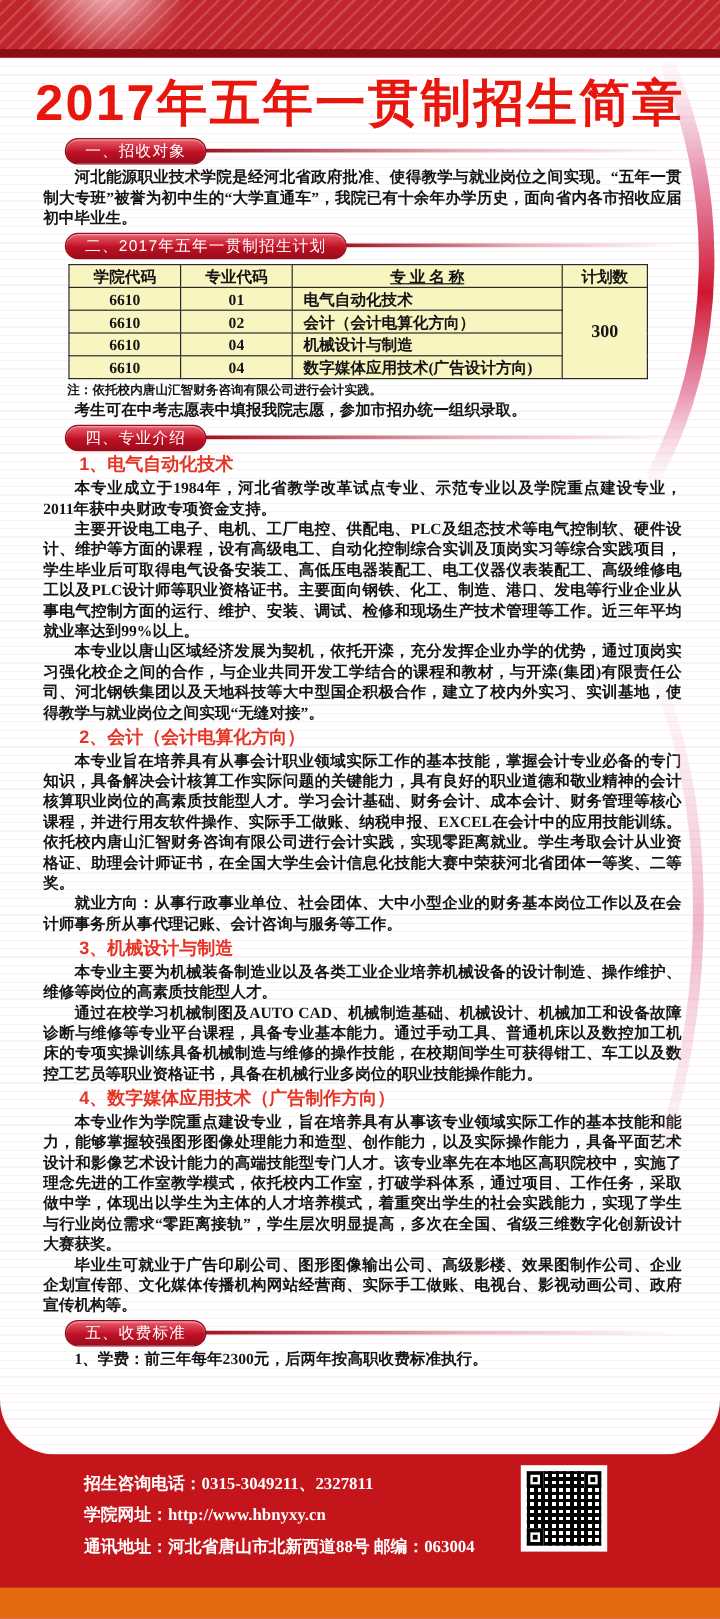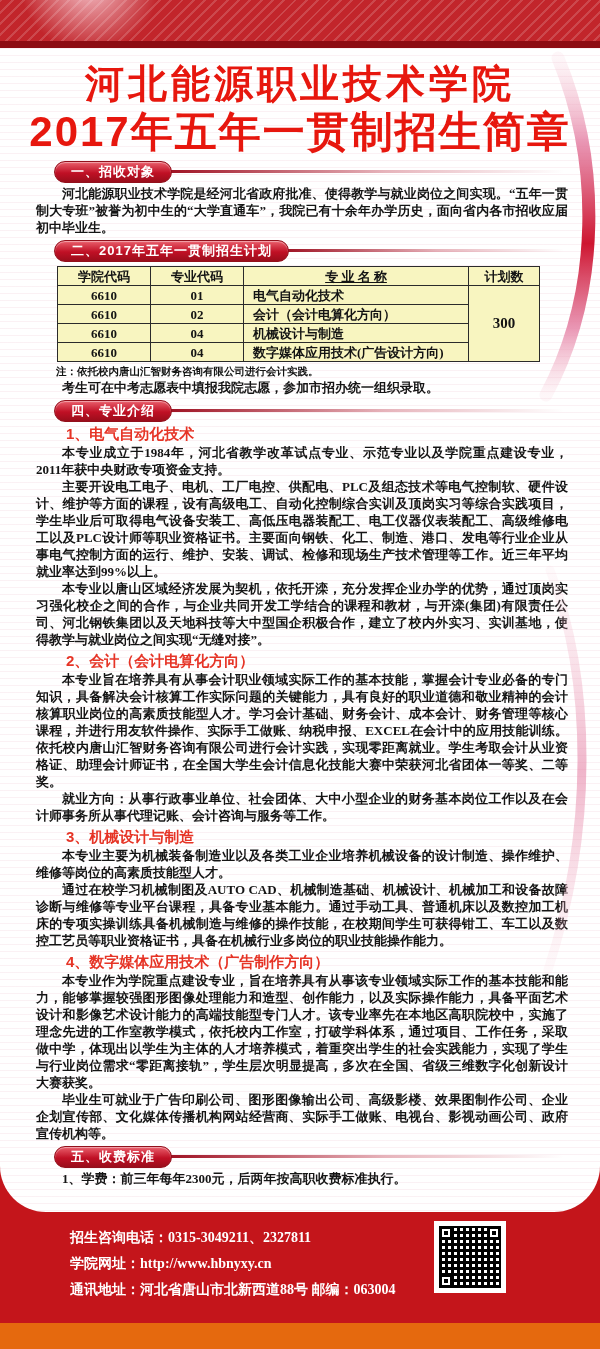--- a/index.html
+++ b/index.html
@@ -35,21 +35,21 @@
     font-family:"Liberation Sans", sans-serif; font-weight:900; }
   .title1 { font-size:39px; line-height:46px; letter-spacing:4px; margin:0; }
   .title2 { font-size:42px; line-height:50px; letter-spacing:2px; margin:0; }
 
   
   .sec-head { display:flex; align-items:center; margin:4px 36px 3px 54px; height:21px; position:relative; }
   .pill {
     position:relative; z-index:2; flex:none;
     background:linear-gradient(180deg,#ea5f6c 0%, #c01025 55%, #9a0d1b 100%);
     border:1px solid #93101c; border-radius:12px;
-    color:#fff; font-family:"Liberation Sans", sans-serif; font-weight:bold;
+    color:#fff; font-family:"Liberation Sans", sans-serif; font-weight:normal;
     font-size:13px; line-height:17px; padding:1px 16px 2px; letter-spacing:1px;
     box-shadow:inset 0 1px 1px rgba(255,255,255,.45);
     white-space:nowrap;
     text-align:right;
   }
   .swoosh { flex:1; height:3px; margin-left:-8px; border-radius:2px;
     background:linear-gradient(90deg,#9d0e1f, rgba(190,55,75,.38) 55%, rgba(225,150,165,0) 100%); }
 
   .para, .item {
     margin:0 32px 0 36px; color:#151515; font-weight:bold;
@@ -113,21 +113,20 @@
           <stop offset="0" stop-color="#f5c3d2" stop-opacity="0.1"></stop>
           <stop offset="0.5" stop-color="#e583a6" stop-opacity="0.6"></stop>
           <stop offset="1" stop-color="#f5c3d2" stop-opacity="0.1"></stop>
         </linearGradient>
       </defs>
       <path d="M28,8 C70,110 72,240 16,345" stroke="url(#arcg1)" stroke-width="13" fill="none" stroke-linecap="round"></path>
       <path d="M20,520 C62,630 64,780 18,920" stroke="url(#arcg2)" stroke-width="9" fill="none" stroke-linecap="round"></path>
     </svg>
 
     <div class="titles">
-      <h1 class="title1">河北能源职业技术学院</h1>
       <h1 class="title2">2017年五年一贯制招生简章</h1>
     </div>
 
     <div class="sec-head">
       <div class="pill">一、招收对象</div>
       <div class="swoosh"></div>
     </div>
     <div class="para">河北能源职业技术学院是经河北省政府批准、使得教学与就业岗位之间实现。“五年一贯制大专班”被誉为初中生的“大学直通车”，我院已有十余年办学历史，面向省内各市招收应届初中毕业生。</div>
 
     <div class="sec-head">

